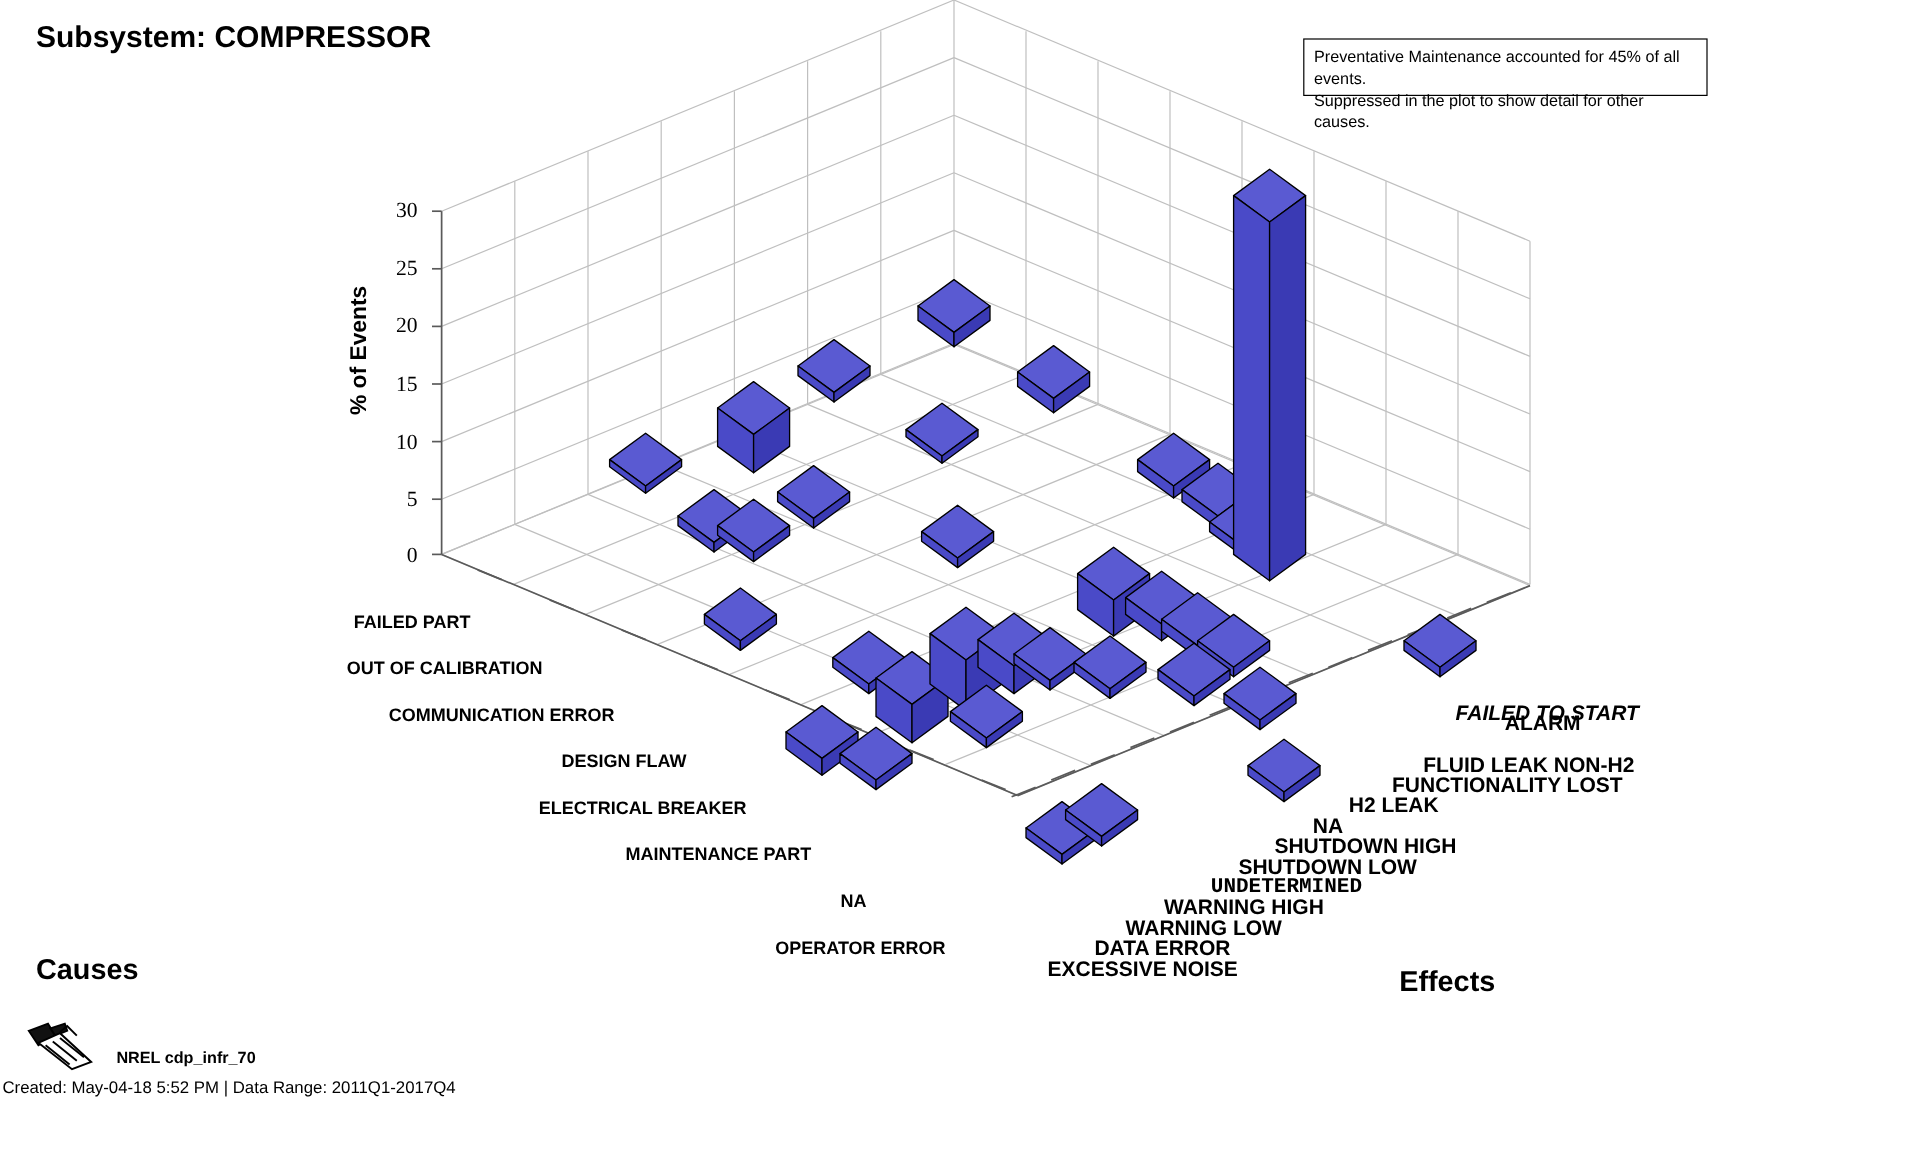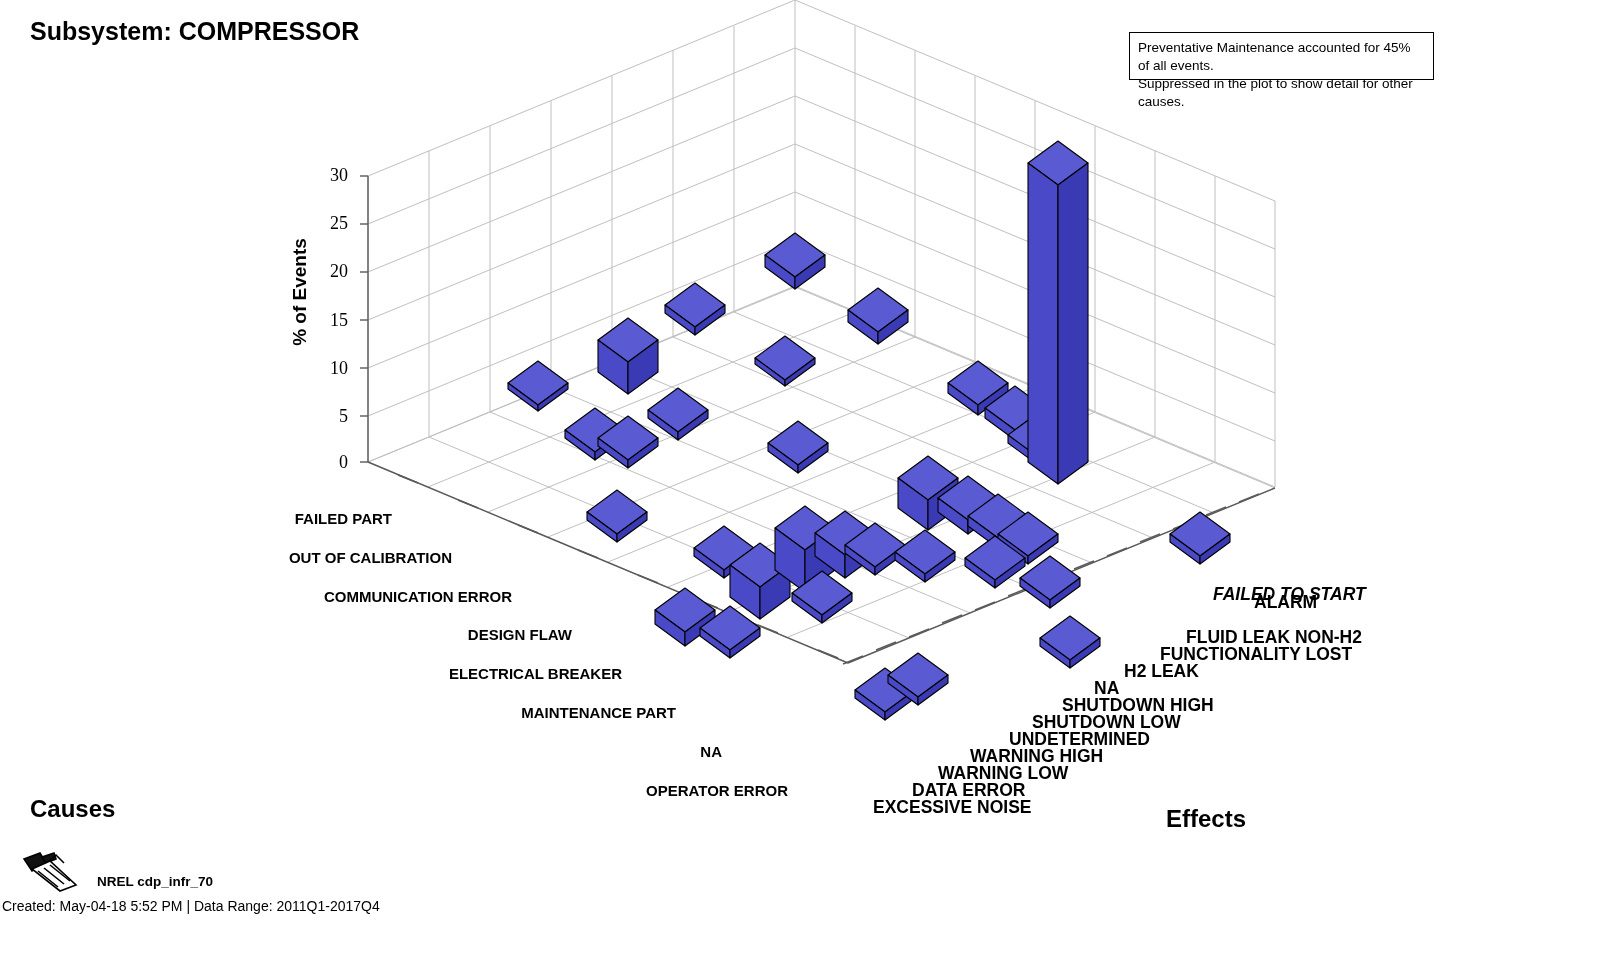--- a/index.html
+++ b/index.html
@@ -29,29 +29,28 @@
     font-size: 25px;
     line-height: 34px;
     letter-spacing: 0px;
   }
   .title-line { white-space: nowrap; }
 
   .note-box {
     position: absolute;
     left: 1086px;
     top: 32px;
-    width: 305px;
+    width: 337px;
     height: 48px;
     border: 1px solid #000;
     background: #fff;
     box-sizing: border-box;
     padding: 6px 8px 0 8px;
     font-size: 13.5px;
     line-height: 18px;
-    margin-left: 43px;
   }
 
   .ylabel {
     position: absolute;
     left: 289px;
     top: 281px;
     width: 22px;
     transform: rotate(-90deg);
     transform-origin: center center;
     font-size: 19px;
@@ -448,21 +447,21 @@
   <div class="cause-label" style="left:788px; top:782px;">OPERATOR ERROR</div>
 
   <div class="effect-label" style="left:1254px; top:592px;">ALARM</div>
   <div class="effect-label" style="left:1213px; top:584px;font-style:italic;">FAILED TO START</div>
   <div class="effect-label" style="left:1186px; top:627px;">FLUID LEAK NON-H2</div>
   <div class="effect-label" style="left:1160px; top:644px;">FUNCTIONALITY LOST</div>
   <div class="effect-label" style="left:1124px; top:661px;">H2 LEAK</div>
   <div class="effect-label" style="left:1094px; top:678px;">NA</div>
   <div class="effect-label" style="left:1062px; top:695px;">SHUTDOWN HIGH</div>
   <div class="effect-label" style="left:1032px; top:712px;">SHUTDOWN LOW</div>
-  <div class="effect-label" style="left:1009px; top:729px;">UNDETERMINED</div>
+  <div class="effect-label" style="left:1009px; top:729px;font-family:Liberation Mono, monospace;">UNDETERMINED</div>
   <div class="effect-label" style="left:970px; top:746px;">WARNING HIGH</div>
   <div class="effect-label" style="left:938px; top:763px;">WARNING LOW</div>
   <div class="effect-label" style="left:912px; top:780px;">DATA ERROR</div>
   <div class="effect-label" style="left:873px; top:797px;">EXCESSIVE NOISE</div>
 
   <div class="axis-caption" id="causes-caption">Causes</div>
   <div class="axis-caption" id="effects-caption">Effects</div>
 
   <svg class="logo" viewBox="0 0 80 50">
     <g stroke="#000" stroke-width="1.6" fill="#ffffff">

